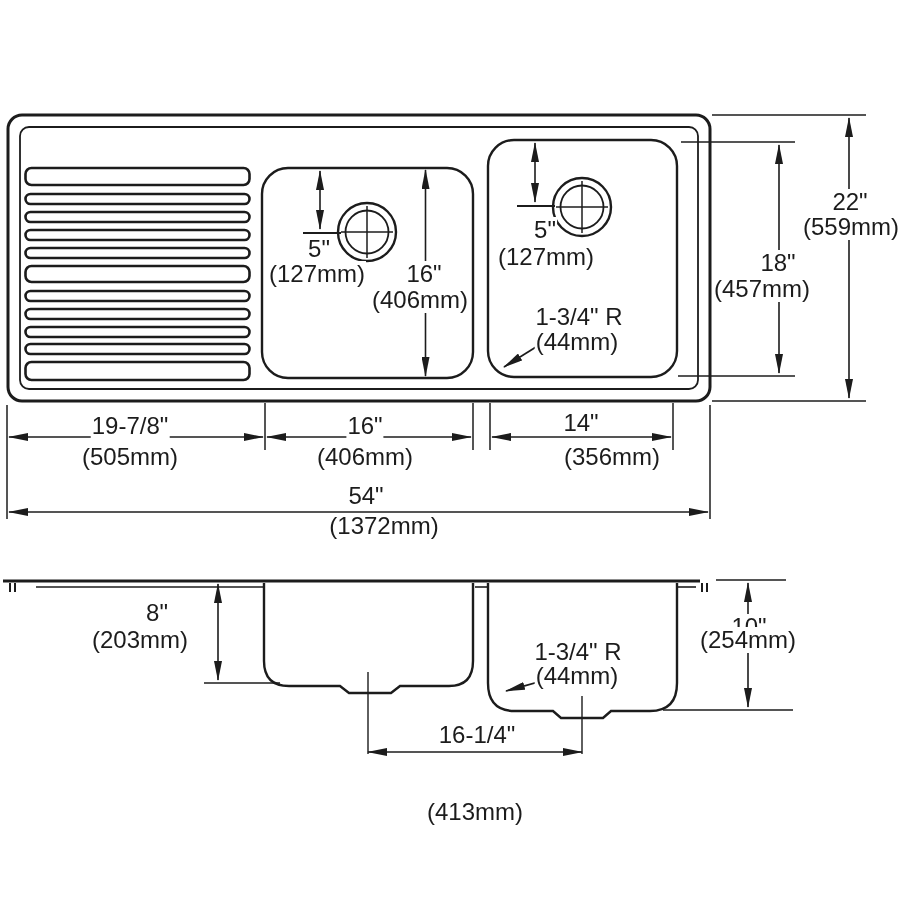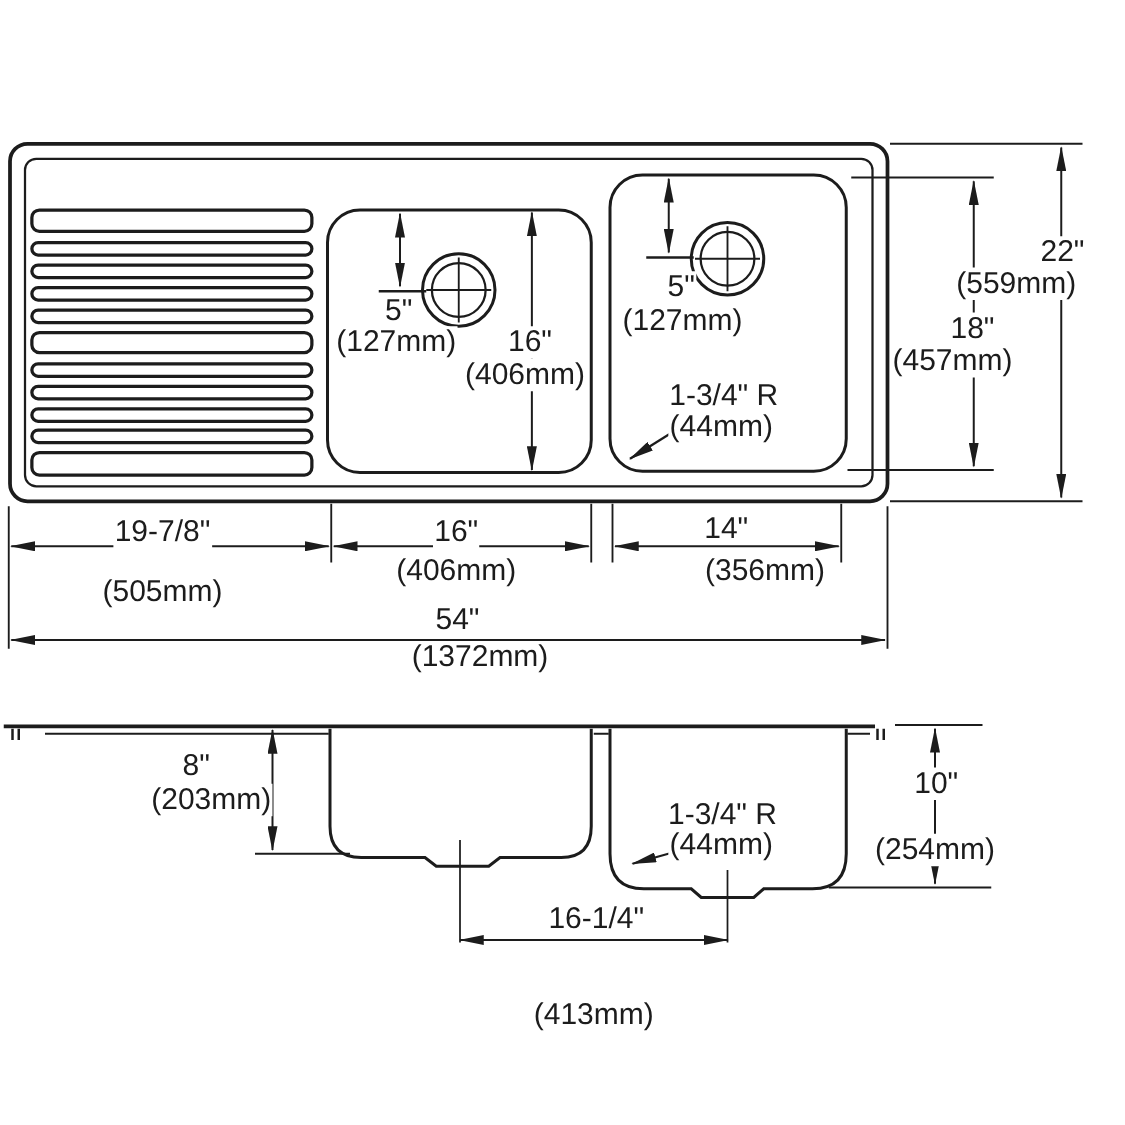--- a/index.html
+++ b/index.html
@@ -146,39 +146,39 @@
 <div class="dim-label" style="left:424px;top:274px">16"</div>
 <div class="dim-label" style="left:420px;top:300px">(406mm)</div>
 
 <div class="dim-label" style="left:579px;top:317px">1-3/4" R</div>
 <div class="dim-label" style="left:577px;top:342px">(44mm)</div>
 
 <div class="dim-label" style="left:778px;top:263px">18"</div>
 <div class="dim-label" style="left:762px;top:289px">(457mm)</div>
 
 <div class="dim-label" style="left:850px;top:202px">22"</div>
-<div class="dim-label" style="left:813px;top:227px">(559mm)</div>
+<div class="dim-label" style="left:851px;top:227px">(559mm)</div>
 
 <div class="dim-label" style="left:130px;top:426px">19-7/8"</div>
-<div class="dim-label" style="left:130px;top:474px">(505mm)</div>
+<div class="dim-label" style="left:130px;top:457px">(505mm)</div>
 
 <div class="dim-label" style="left:365px;top:426px">16"</div>
 <div class="dim-label" style="left:365px;top:457px">(406mm)</div>
 
 <div class="dim-label" style="left:581px;top:423px">14"</div>
 <div class="dim-label" style="left:612px;top:457px">(356mm)</div>
 
 <div class="dim-label" style="left:366px;top:496px">54"</div>
 <div class="dim-label" style="left:384px;top:526px">(1372mm)</div>
 
 <div class="dim-label" style="left:157px;top:613px">8"</div>
-<div class="dim-label" style="left:169px;top:640px">(203mm)</div>
+<div class="dim-label" style="left:140px;top:640px">(203mm)</div>
 
 <div class="dim-label" style="left:578px;top:652px">1-3/4" R</div>
 <div class="dim-label" style="left:577px;top:676px">(44mm)</div>
 
 <div class="dim-label" style="left:749px;top:627px">10"</div>
-<div class="dim-label" style="left:748px;top:680px">(254mm)</div>
+<div class="dim-label" style="left:748px;top:640px">(254mm)</div>
 
 <div class="dim-label" style="left:477px;top:735px">16-1/4"</div>
 <div class="dim-label" style="left:475px;top:812px">(413mm)</div>
 
 </div>
 
 </body></html>

